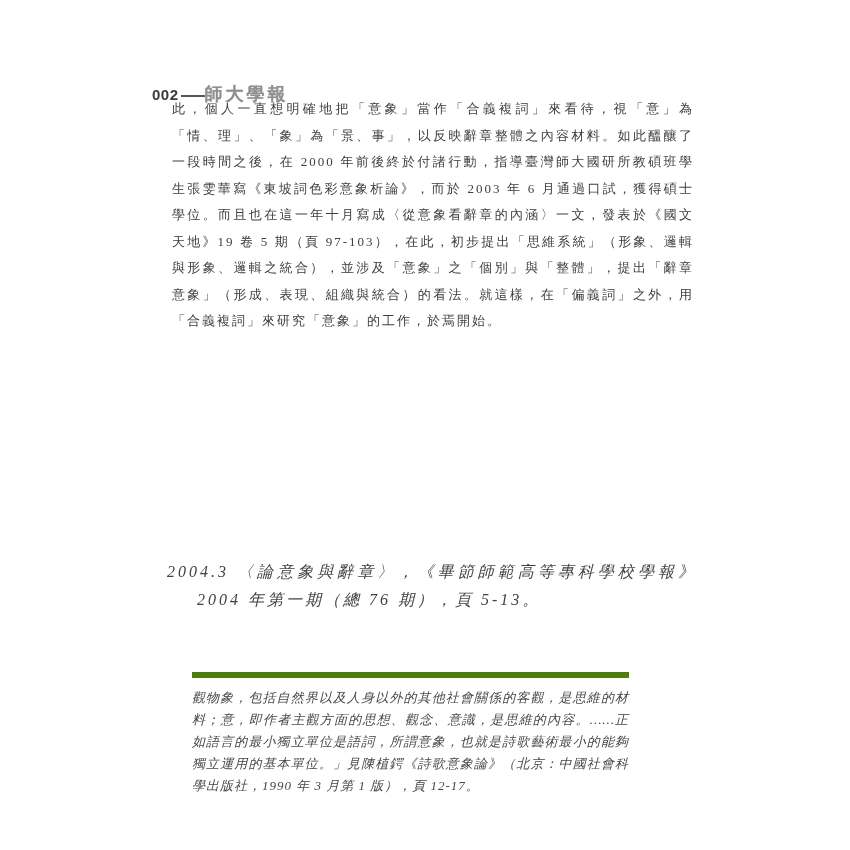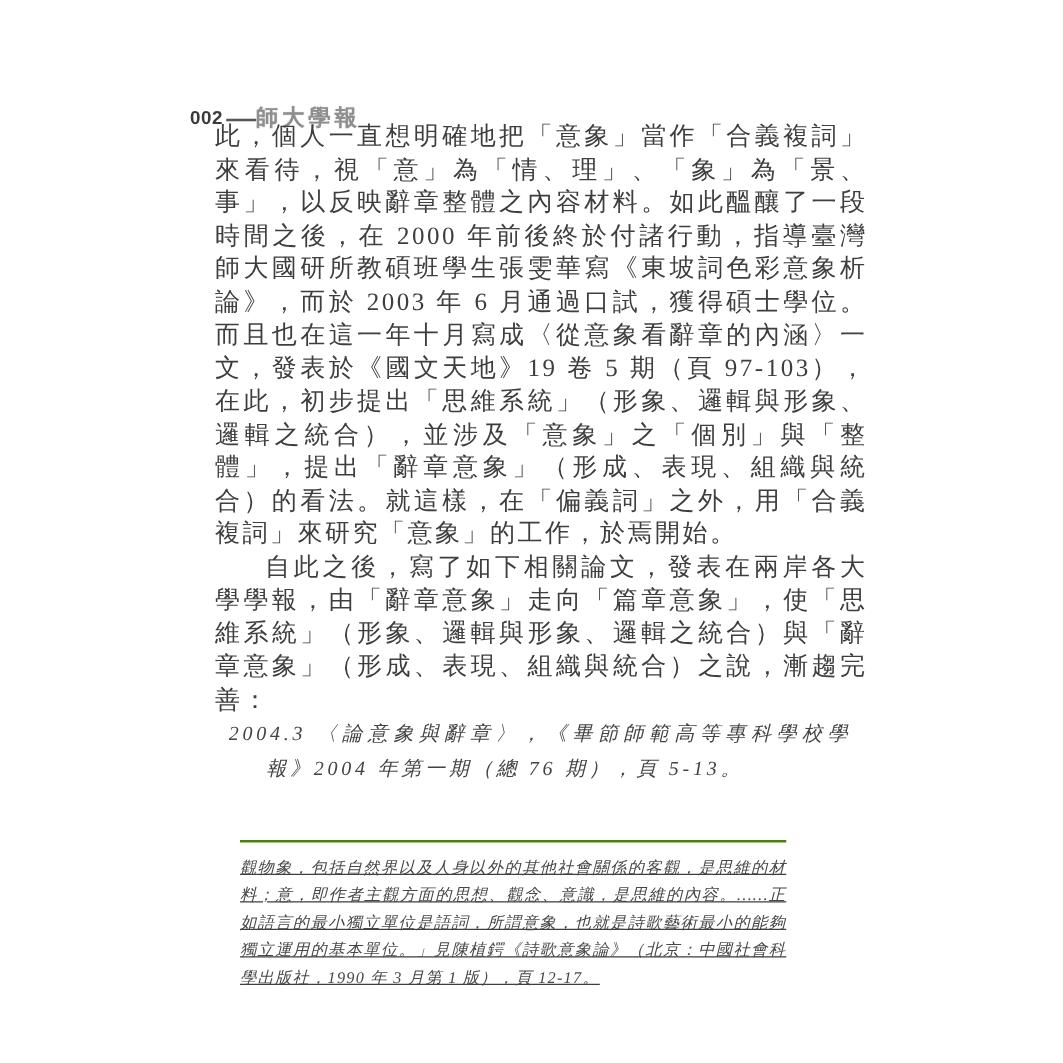--- a/index.html
+++ b/index.html
@@ -50,60 +50,59 @@
 
   
   .main-text {
     position: absolute;
     left: 172px;
     top: 96px;
     width: 522px;
   }
   .main-text p {
     margin: 0;
-    font-size: 20px;
+    font-size: 13px;
     line-height: 26.5px;
     letter-spacing: 2px;
     text-align: justify;
     text-justify: inter-character;
     color: #3e3e3e;
   }
   .main-text p.indent {
     text-indent: 2em;
   }
 
   
   .bibliography {
     position: absolute;
     left: 167px;
     top: 558px;
     width: 530px;
   }
   .bib-entry {
-    margin: 16px;
+    margin: 0;
     font-size: 16px;
     line-height: 27.5px;
     letter-spacing: 3px;
     color: #434343;
     padding-left: 30px;
     text-indent: -30px;
     font-style: italic; 
     text-align: justify;
     text-justify: inter-character;
   }
 
   
   .footnote {
     position: absolute;
     left: 192px;
     top: 672px;
     width: 437px;
-    border-top: 2px solid #4d7c0f;
+    border-top: 6px solid #4d7c0f;
     padding-top: 9px;
-    text-decoration: underline;
   }
   .footnote-text {
     margin: 0;
     font-size: 13px;
     line-height: 22px;
     letter-spacing: 1px;
     color: #474747;
     font-style: italic; 
     text-align: justify;
     text-justify: inter-character;
@@ -113,21 +112,20 @@
 <body>
 
 <div class="page-header">
   <span class="page-number">002</span>
   <span class="header-dash"></span>
   <span class="book-title">師大學報</span>
 </div>
 
 <div class="main-text">
   <p>此，個人一直想明確地把「意象」當作「合義複詞」來看待，視「意」為「情、理」、「象」為「景、事」，以反映辭章整體之內容材料。如此醞釀了一段時間之後，在 2000 年前後終於付諸行動，指導臺灣師大國研所教碩班學生張雯華寫《東坡詞色彩意象析論》，而於 2003 年 6 月通過口試，獲得碩士學位。而且也在這一年十月寫成〈從意象看辭章的內涵〉一文，發表於《國文天地》19 卷 5 期（頁 97-103），在此，初步提出「思維系統」（形象、邏輯與形象、邏輯之統合），並涉及「意象」之「個別」與「整體」，提出「辭章意象」（形成、表現、組織與統合）的看法。就這樣，在「偏義詞」之外，用「合義複詞」來研究「意象」的工作，於焉開始。</p>
-  <p class="indent">自此之後，寫了如下相關論文，發表在兩岸各大學學報，由「辭章意象」走向「篇章意象」，使「思維系統」（形象、邏輯與形象、邏輯之統合）與「辭章意象」（形成、表現、組織與統合）之說，漸趨完善：</p>
 </div>
 
 <div class="bibliography">
   <p class="bib-entry">2004.3 〈論意象與辭章〉，《畢節師範高等專科學校學報》2004 年第一期（總 76 期），頁 5-13。</p>
 </div>
 
 <div class="footnote">
   <p class="footnote-text">觀物象，包括自然界以及人身以外的其他社會關係的客觀，是思維的材料；意，即作者主觀方面的思想、觀念、意識，是思維的內容。……正如語言的最小獨立單位是語詞，所謂意象，也就是詩歌藝術最小的能夠獨立運用的基本單位。」見陳植鍔《詩歌意象論》（北京：中國社會科學出版社，1990 年 3 月第 1 版），頁 12-17。</p>
 </div>
 

